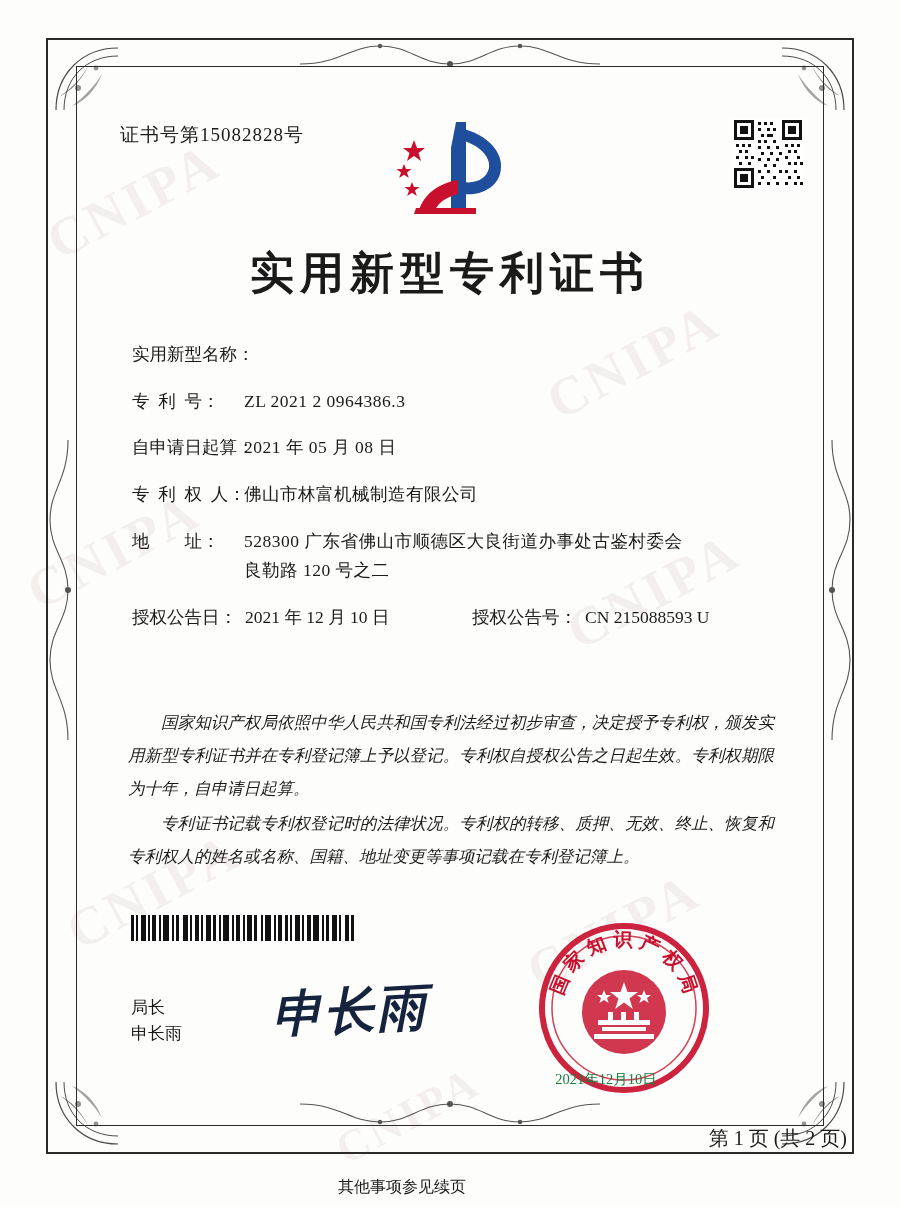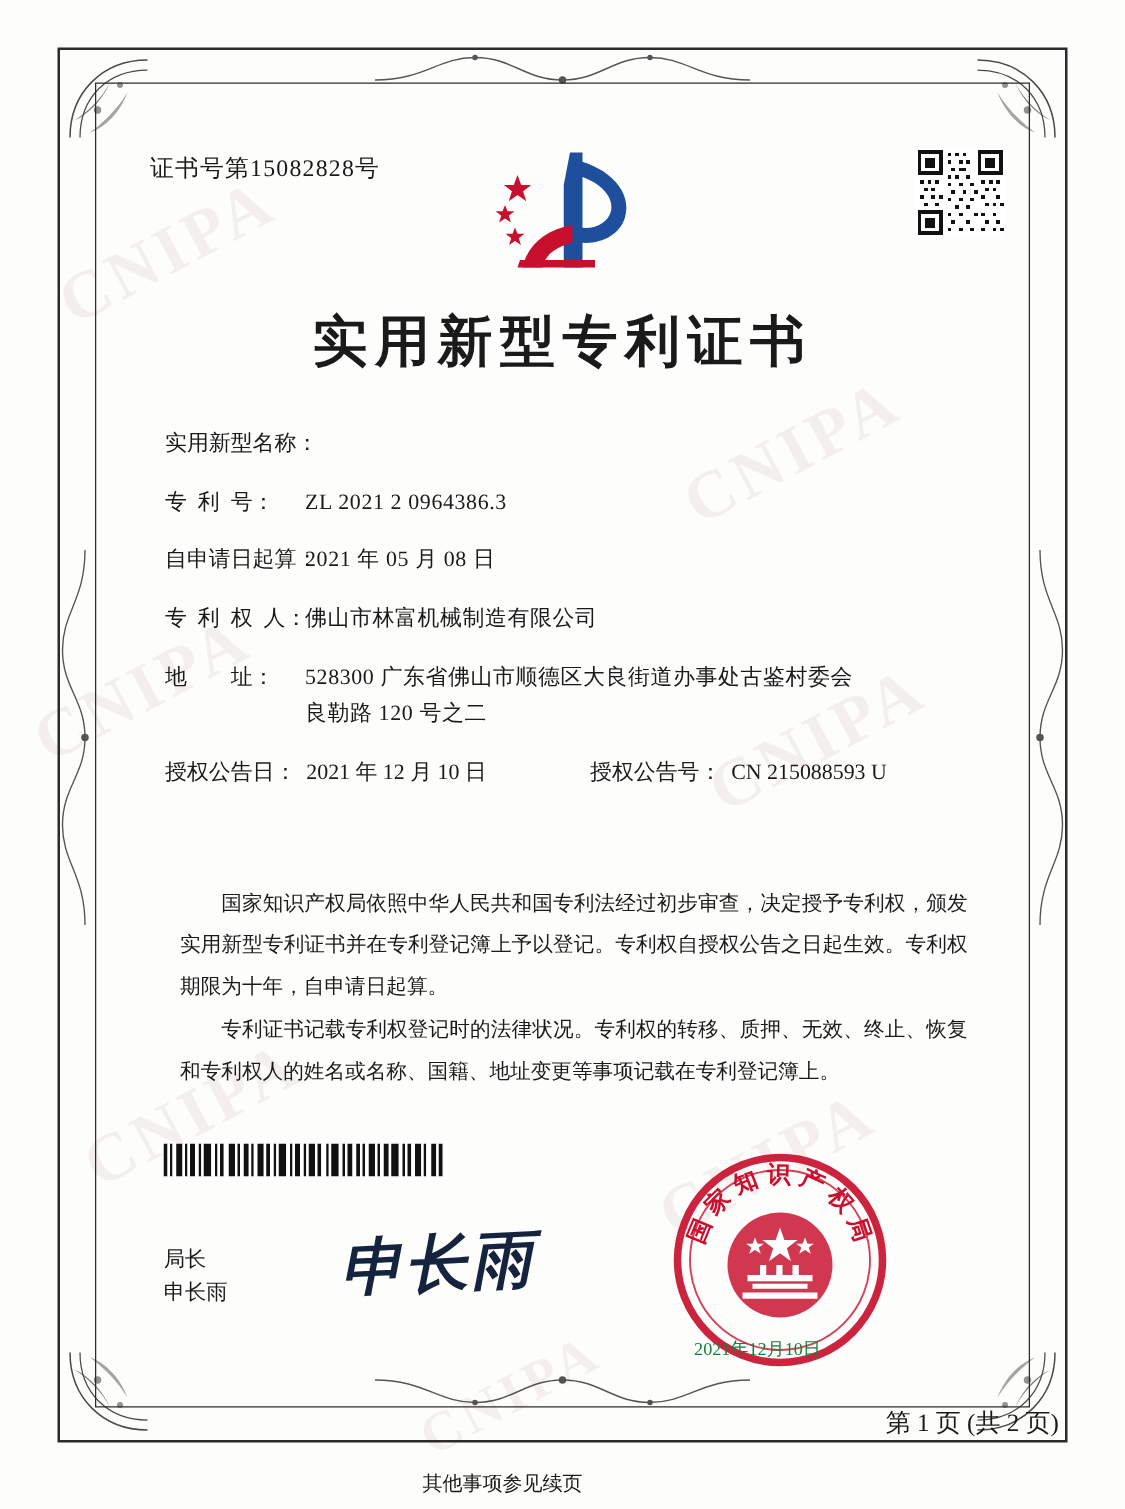--- a/index.html
+++ b/index.html
@@ -158,22 +158,23 @@
   
   .body-text {
     position: absolute;
     left: 128px; top: 706px;
     width: 646px;
     font-size: 16.5px;
     line-height: 2.0;
     text-align: justify;
   }
   .body-text p {
-    margin: 0 0 2px 16px;
+    margin: 0 0 2px 0;
     text-indent: 2em;
+    font-style: italic;
   }
 
   
   .barcode {
     position: absolute;
     left: 131px; top: 915px;
     width: 240px; height: 26px;
     display: flex;
     align-items: stretch;
   }

